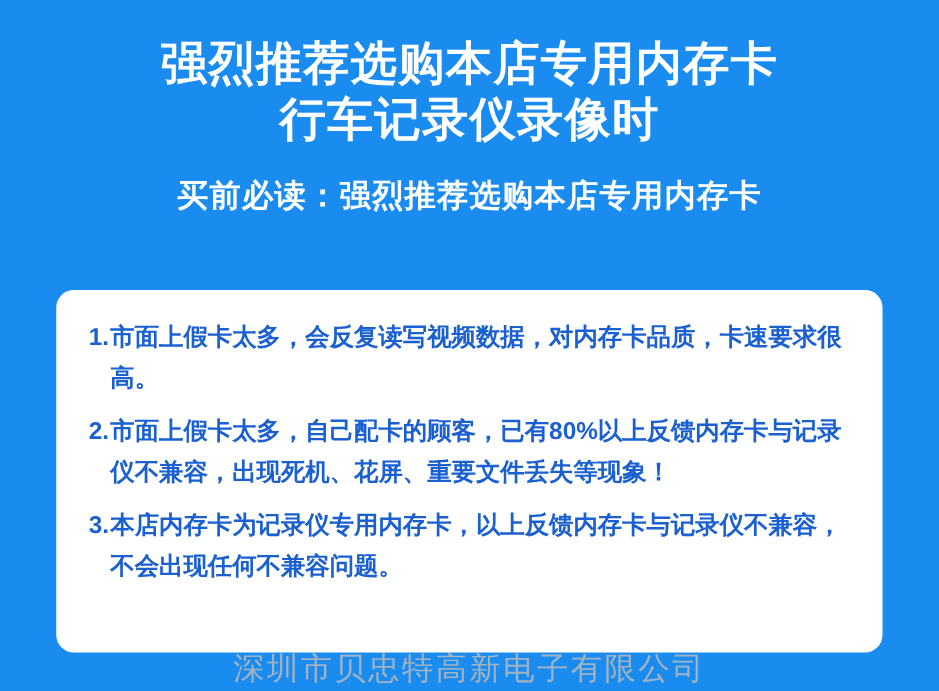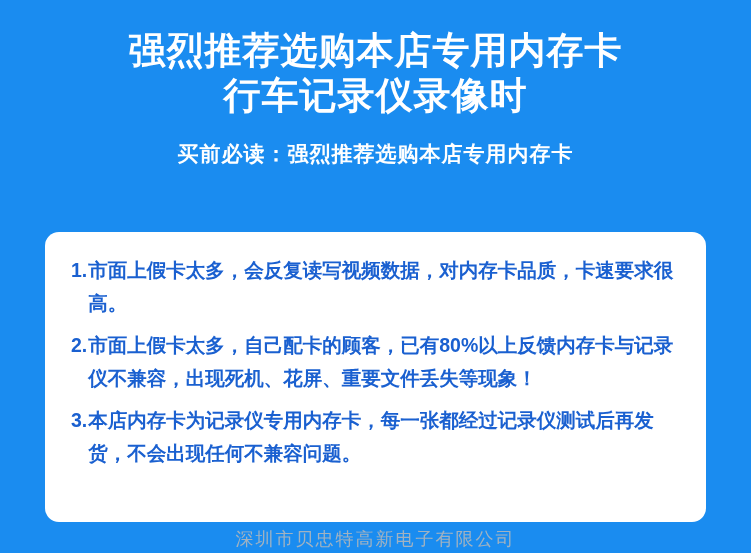--- a/index.html
+++ b/index.html
@@ -30,21 +30,21 @@
     letter-spacing: 1px;
     padding-top: 28px;
   }
   .headline .line2 {
     display: block;
   }
   .subhead {
     text-align: center;
     color: #ffffff;
     font-weight: bold;
-    font-size: 21px;
+    font-size: 25px;
     letter-spacing: 1px;
     margin-top: 22px;
   }
   .card {
     position: absolute;
     left: 45px;
     top: 232px;
     width: 661px;
     height: 290px;
     background: #ffffff;
@@ -68,21 +68,21 @@
   .item .txt {
     flex: 1 1 auto;
   }
   .watermark {
     position: absolute;
     left: 0;
     right: 0;
     bottom: 2px;
     text-align: center;
     color: #b9b9b9;
-    font-size: 18px;
+    font-size: 25px;
     letter-spacing: 2px;
     opacity: 0.85;
     white-space: nowrap;
     z-index: 5;
   }
 </style>
 </head>
 <body>
 
 <div class="page">
@@ -101,20 +101,20 @@
       <span class="txt">市面上假卡太多，会反复读写视频数据，对内存卡品质，卡速要求很高。</span>
     </div>
 
     <div class="item">
       <span class="num">2.</span>
       <span class="txt">市面上假卡太多，自己配卡的顾客，已有80%以上反馈内存卡与记录仪不兼容，出现死机、花屏、重要文件丢失等现象！</span>
     </div>
 
     <div class="item">
       <span class="num">3.</span>
-      <span class="txt">本店内存卡为记录仪专用内存卡，每一张都经过记录仪测试后再发货，不会出现任何不兼容问题。</span>
+      <span class="txt">本店内存卡为记录仪专用内存卡，以上反馈内存卡与记录仪不兼容，不会出现任何不兼容问题。</span>
     </div>
 
   </div>
 
   <div class="watermark">深圳市贝忠特高新电子有限公司</div>
 
 </div>
 
 </body></html>

